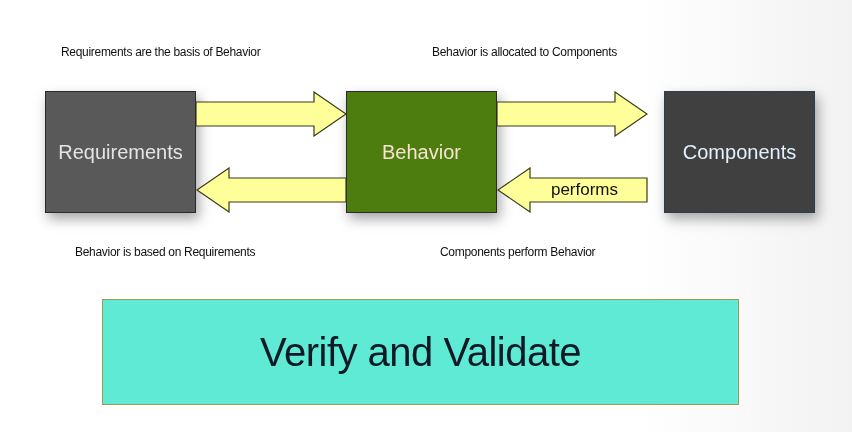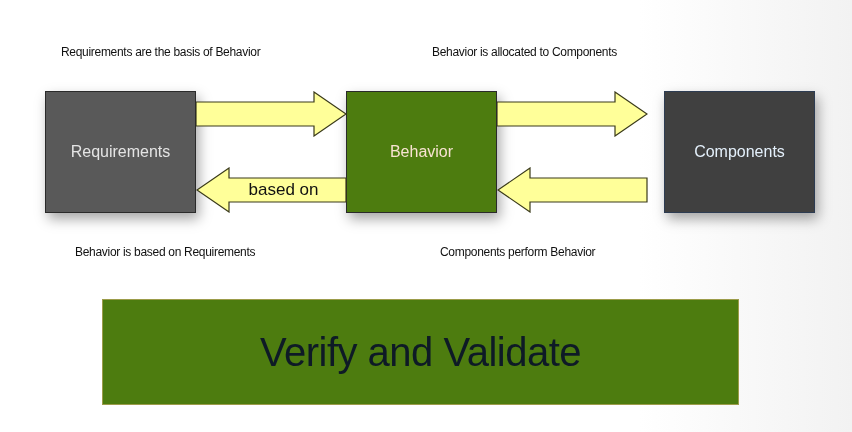--- a/index.html
+++ b/index.html
@@ -8,36 +8,36 @@
     background: linear-gradient(90deg, #ffffff 0%, #ffffff 75%, #f2f2f2 100%);
     font-family: "Liberation Sans", "DejaVu Sans", sans-serif;
   }
   .caption {
     position:absolute; font-size:12px; color:#111; white-space:nowrap;
     letter-spacing:-0.3px;
   }
   .box {
     position:absolute; width:151px; height:122px;
     display:flex; align-items:center; justify-content:center;
-    font-size:16px; box-sizing:border-box;
+    font-size:20px; box-sizing:border-box;
     border:1px solid #2a2a2a;
     box-shadow: 3px 6px 12px rgba(0,0,0,0.35);
   }
   #box-req { left:45px; top:91px; background:#595959; color:#e4e4e4; }
   #box-beh { left:346px; top:91px; background:#4d7c0f; color:#f8e3d2; }
   #box-comp { left:664px; top:91px; background:#404040; color:#e4f0fb; border-color:#2d3c52; }
   .arrow { position:absolute; }
   .arrow svg { position:absolute; left:0; top:0; }
   .arrow-label {
     position:absolute; font-size:17px; color:#111; white-space:nowrap;
     text-align:center; width:100%;
   }
   #vv {
     position:absolute; left:102px; top:299px; width:637px; height:106px;
-    background:#4d7c0f; border:1px solid #9c9c4a; box-sizing:border-box;
+    background:#5eead4; border:1px solid #9c9c4a; box-sizing:border-box;
     display:flex; align-items:center; justify-content:center;
     font-size:40px; color:#0e1a26; letter-spacing:-0.5px;
   }
 </style>
 </head>
 <body>
 
 <div class="caption" style="left:61px; top:45px;">Requirements are the basis of Behavior</div>
 <div class="caption" style="left:432px; top:45px;">Behavior is allocated to Components</div>
 
@@ -54,33 +54,33 @@
 <div class="arrow" style="left:196px; top:91px; width:151px; height:46px;">
   <svg width="151" height="46">
     <polygon points="0,11 118,11 118,1 150,23 118,45 118,35 0,35" fill="#ffff99" stroke="#3a3a1a" stroke-width="1.2"></polygon>
   </svg>
 </div>
 
 <div class="arrow" style="left:196px; top:167px; width:151px; height:46px;">
   <svg width="151" height="46">
     <polygon points="150,11 33,11 33,1 1,23 33,45 33,35 150,35" fill="#ffff99" stroke="#3a3a1a" stroke-width="1.2"></polygon>
   </svg>
-  <div class="arrow-label" style="top:13px; left:12px;">based on</div>
 </div>
 
 <div class="arrow" style="left:497px; top:91px; width:151px; height:46px;">
   <svg width="151" height="46">
     <polygon points="0,11 118,11 118,1 150,23 118,45 118,35 0,35" fill="#ffff99" stroke="#3a3a1a" stroke-width="1.2"></polygon>
   </svg>
 </div>
 
 <div class="arrow" style="left:497px; top:167px; width:151px; height:46px;">
   <svg width="151" height="46">
     <polygon points="150,11 33,11 33,1 1,23 33,45 33,35 150,35" fill="#ffff99" stroke="#3a3a1a" stroke-width="1.2"></polygon>
   </svg>
+  <div class="arrow-label" style="top:13px; left:12px;">performs</div>
 </div>
 
 <div class="caption" style="left:75px; top:245px;">Behavior is based on Requirements</div>
 <div class="caption" style="left:440px; top:245px;">Components perform Behavior</div>
 
 <div id="vv">
   <span>Verify and Validate</span>
 </div>
 
 </body></html>

